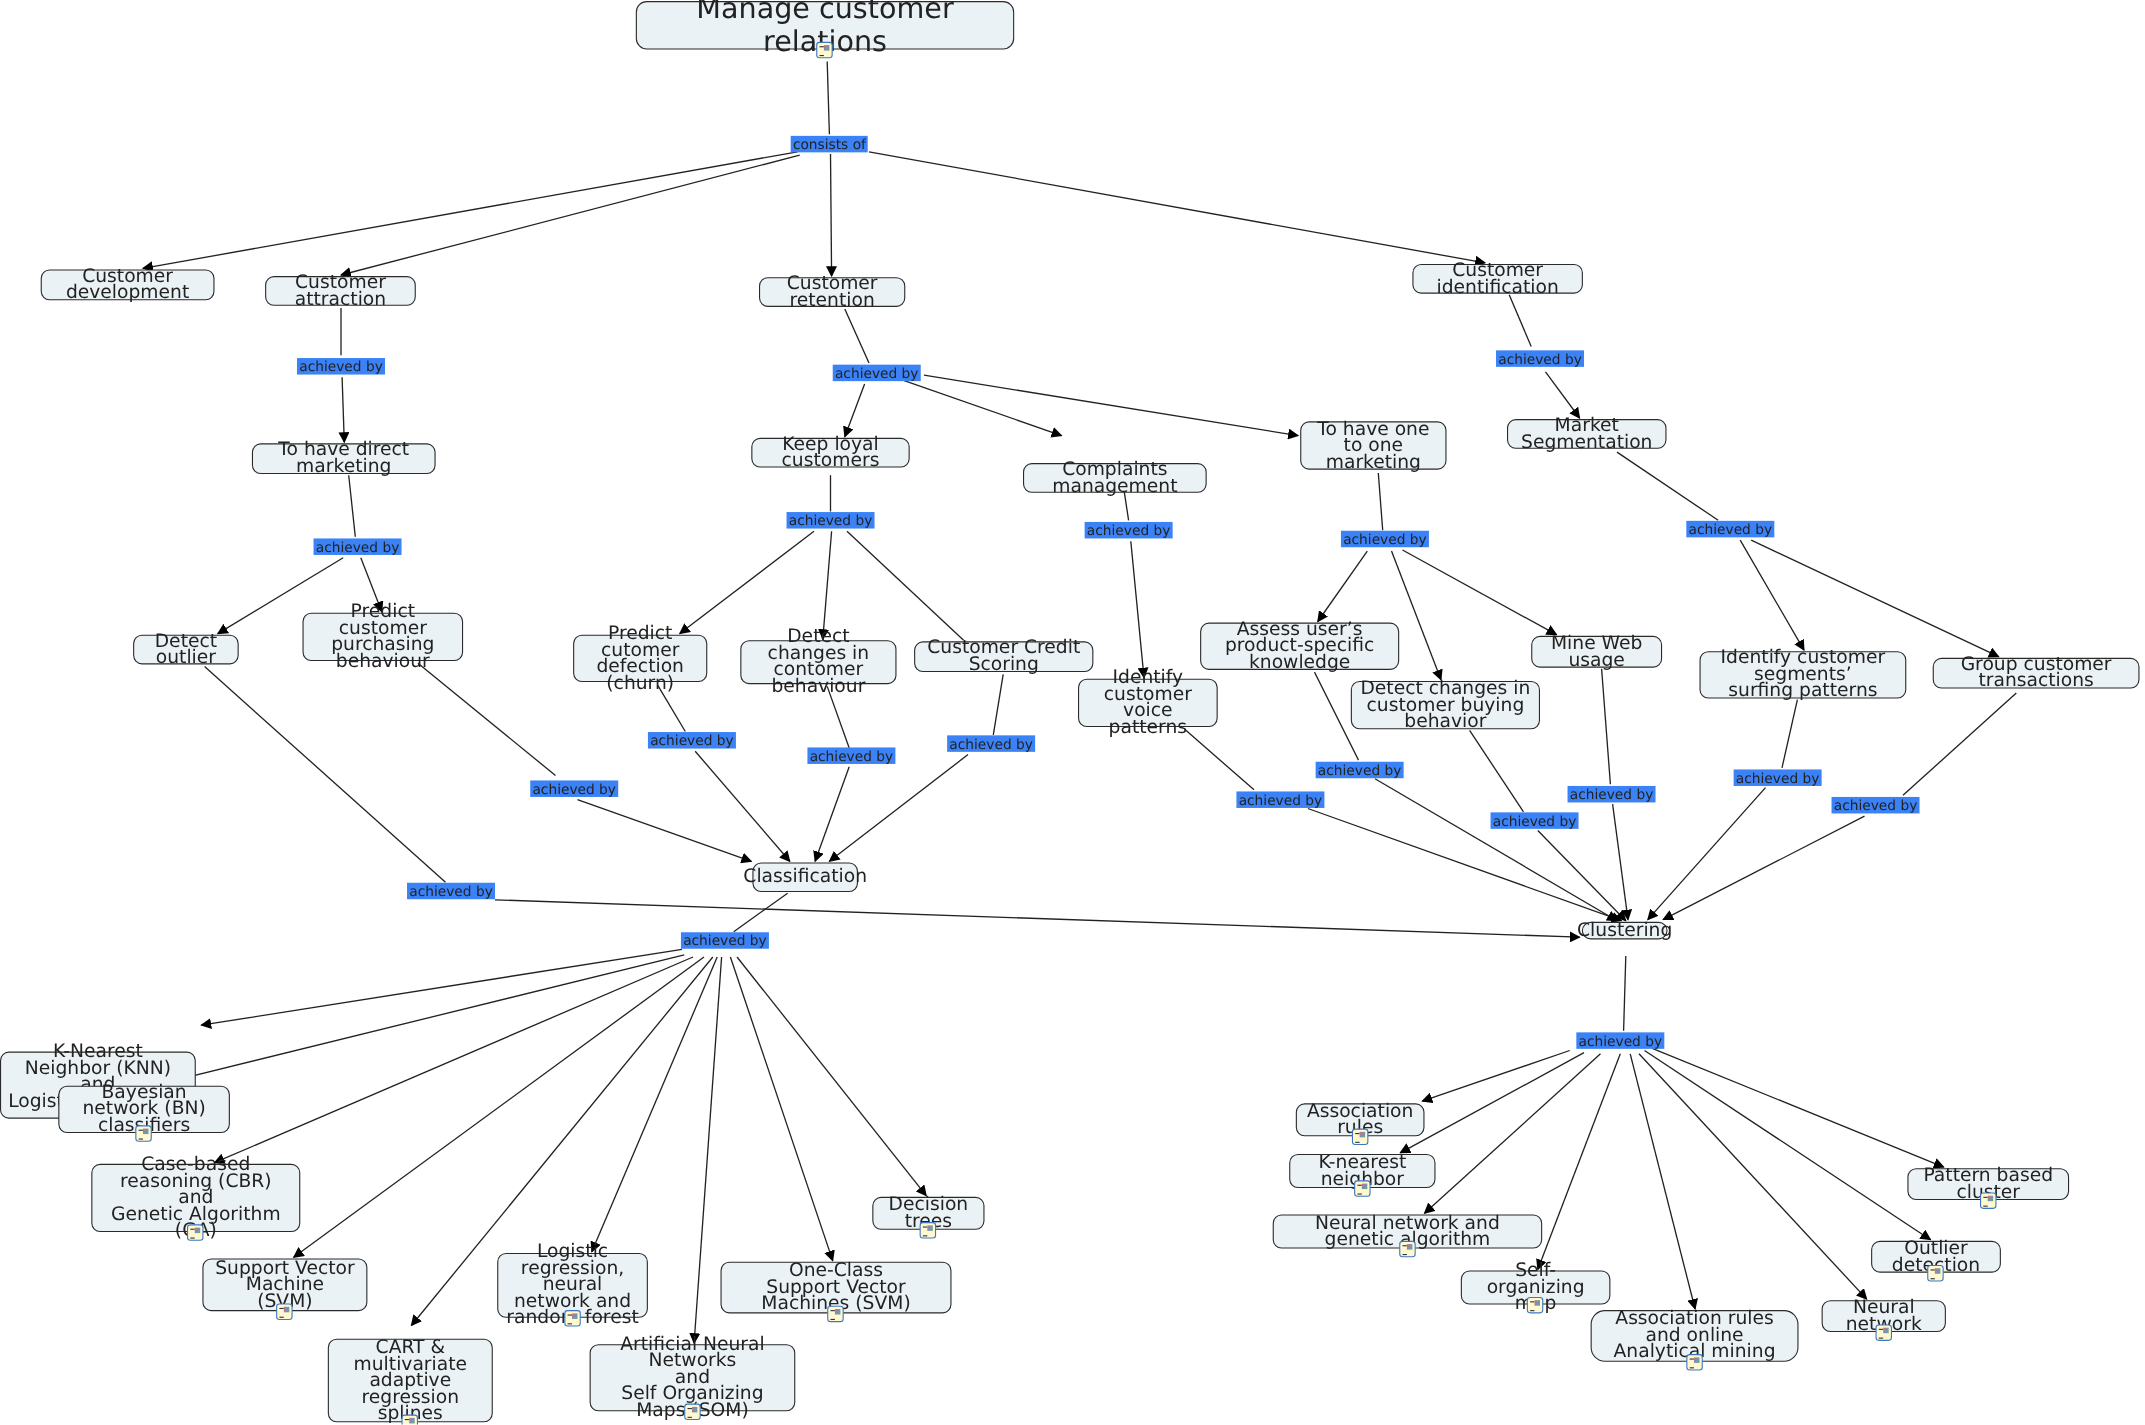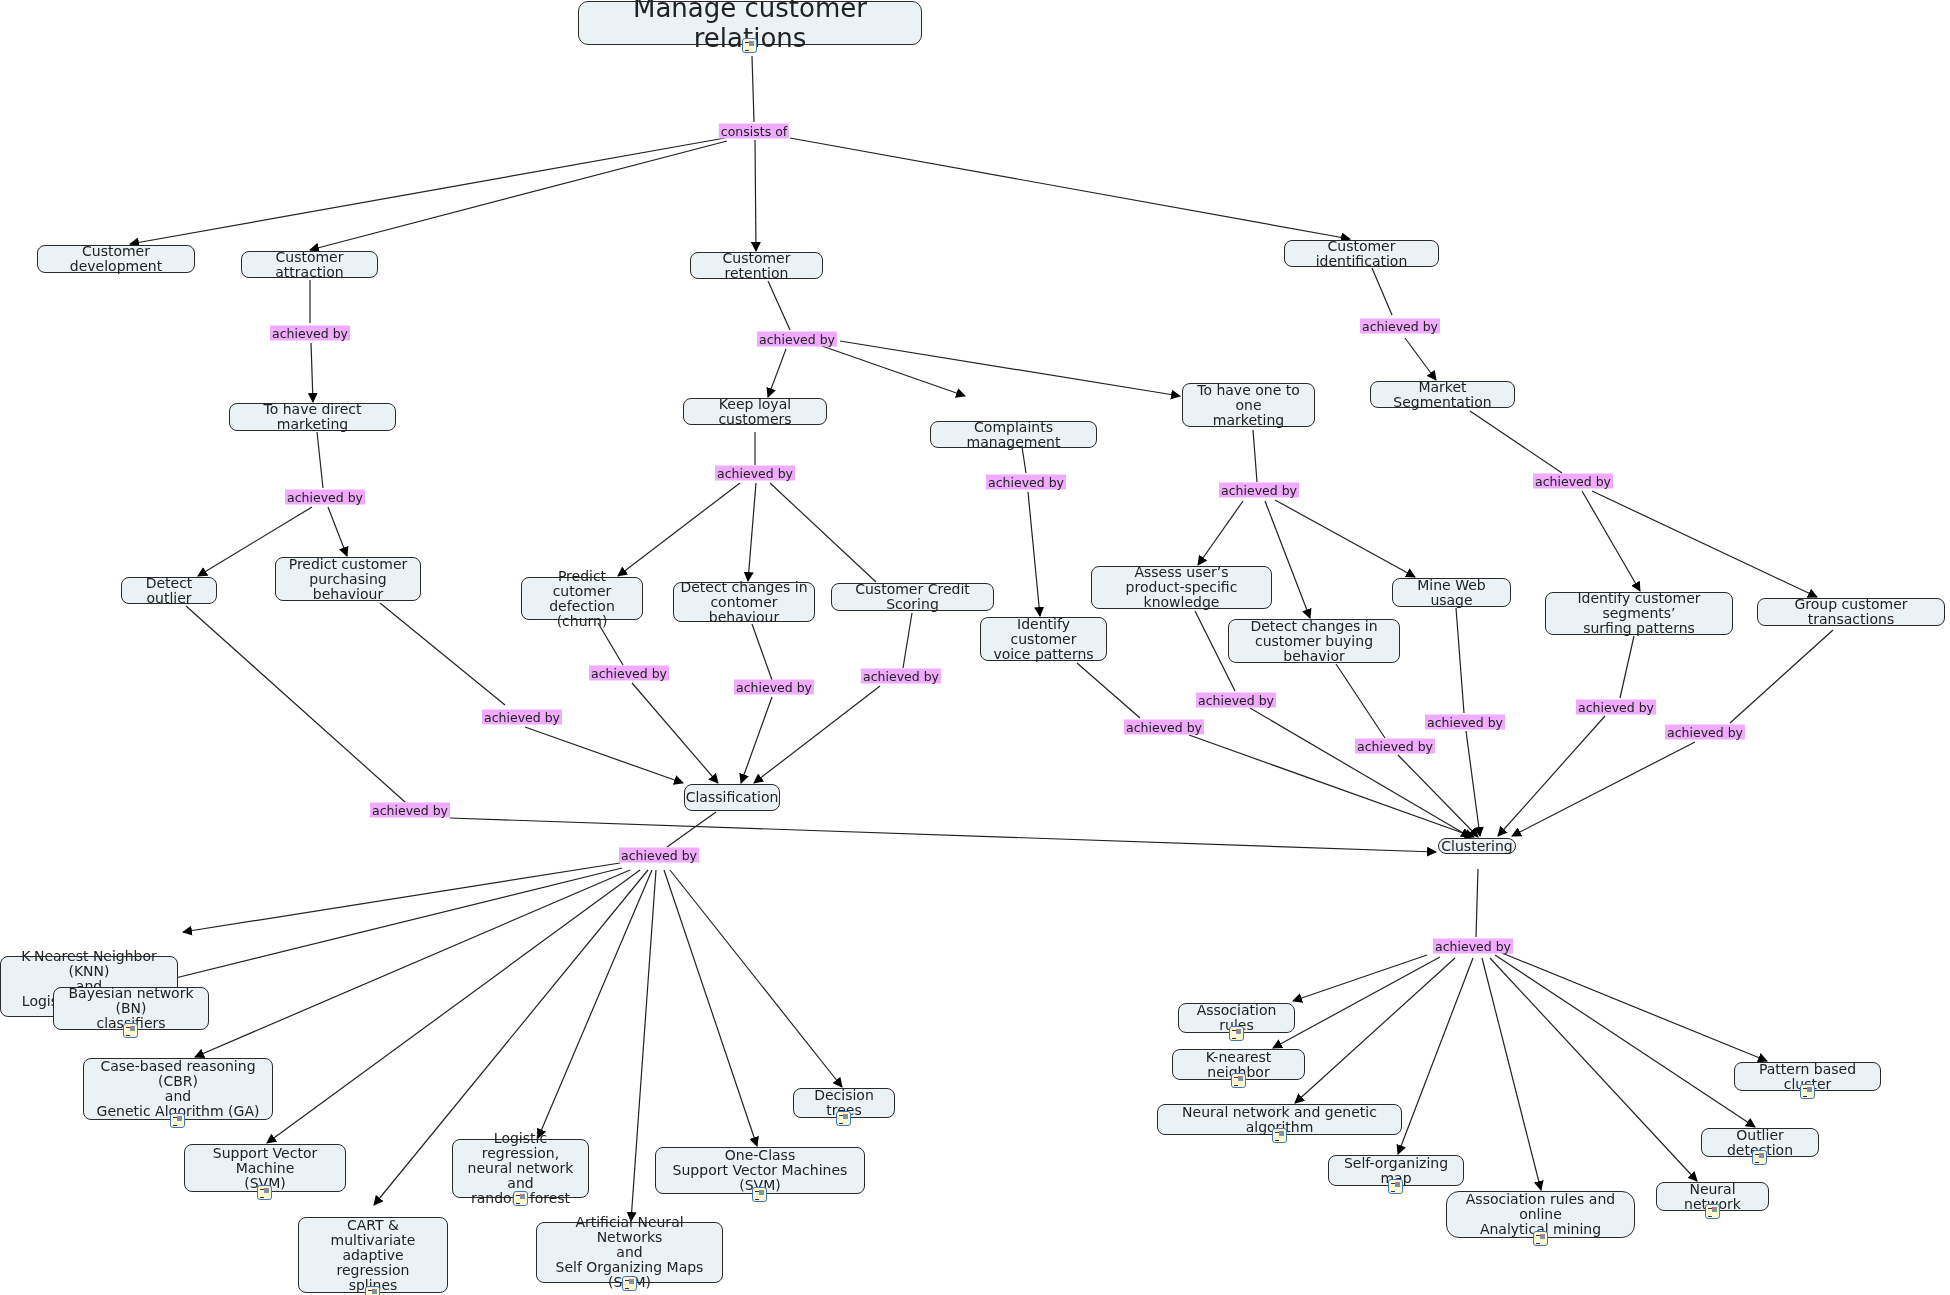--- a/index.html
+++ b/index.html
@@ -1,32 +1,32 @@
 <!DOCTYPE html>
 <html><head>
 <meta charset="utf-8">
 <style>
   html, body { margin: 0; padding: 0; background: #ffffff; }
   body { width: 1950px; height: 1295px; position: relative; overflow: hidden;
          font-family: "DejaVu Sans", sans-serif; color: #222; }
   svg#links { position: absolute; left: 0; top: 0; width: 1950px; height: 1295px; }
   .node { position: absolute; box-sizing: border-box; background: #ebf2f5;
           border: 1.5px solid #2a2a2a; border-radius: 8px; text-align: center;
-          font-size: 14px; line-height: 15px; padding: 5px 6px; white-space: nowrap;
+          font-size: 17px; line-height: 15px; padding: 5px 6px; white-space: nowrap;
           display: flex; flex-direction: column; align-items: center; justify-content: center; }
   .node.root { font-size: 26px; line-height: 30px; border-radius: 10px; padding: 4px 10px; }
   .node .txt { white-space: pre-line; }
   .res { position: absolute; width: 15px; height: 15px; box-sizing: border-box;
          border: 1.5px solid #3b78c4; border-radius: 3px; background: #fff8d0;
          left: 50%; margin-left: -8px; bottom: -9px; }
   .res::before { content: ""; position: absolute; left: 2px; top: 3px; width: 4px; height: 7px;
          border-top: 1px solid #333; border-bottom: 1px solid #333; }
   .res::after { content: ""; position: absolute; right: 2px; top: 2px; width: 5px; height: 5px;
          background: linear-gradient(135deg, #e65 0%, #69c 60%, #7a4 100%); }
-  .lbl { position: absolute; font-size: 12.5px; background: #f0abfc; padding: 0 2px;
+  .lbl { position: absolute; font-size: 12.5px; background: #3b82f6; padding: 0 2px;
          white-space: nowrap; transform: translate(-50%, -50%); }
 </style>
 </head>
 <body>
 
 <svg id="links">
   <defs>
     <marker id="arrow" viewBox="0 0 10 10" refX="9" refY="5" markerWidth="10" markerHeight="10" orient="auto-start-reverse" markerUnits="userSpaceOnUse">
       <path d="M0,0 L10,5 L0,10 z" fill="#000"></path>
     </marker>
@@ -198,21 +198,21 @@
     <span class="txt">Bayesian network (BN)
 classifiers</span>
     <span class="res"></span>
   </div>
 <div class="node" style="left:83px;top:1058px;width:190px;height:62px;">
     <span class="txt">Case-based reasoning (CBR)
 and
 Genetic Algorithm (GA)</span>
     <span class="res"></span>
   </div>
-<div class="node" style="left:184px;top:1144px;width:162px;height:48px;">
+<div class="node" style="left:184px;top:1144px;width:150px;height:48px;">
     <span class="txt">Support Vector Machine
 (SVM)</span>
     <span class="res"></span>
   </div>
 <div class="node" style="left:298px;top:1206px;width:150px;height:76px;margin-top:11px;">
     <span class="txt">CART &amp; multivariate
 adaptive regression
 splines</span>
     <span class="res"></span>
   </div>

